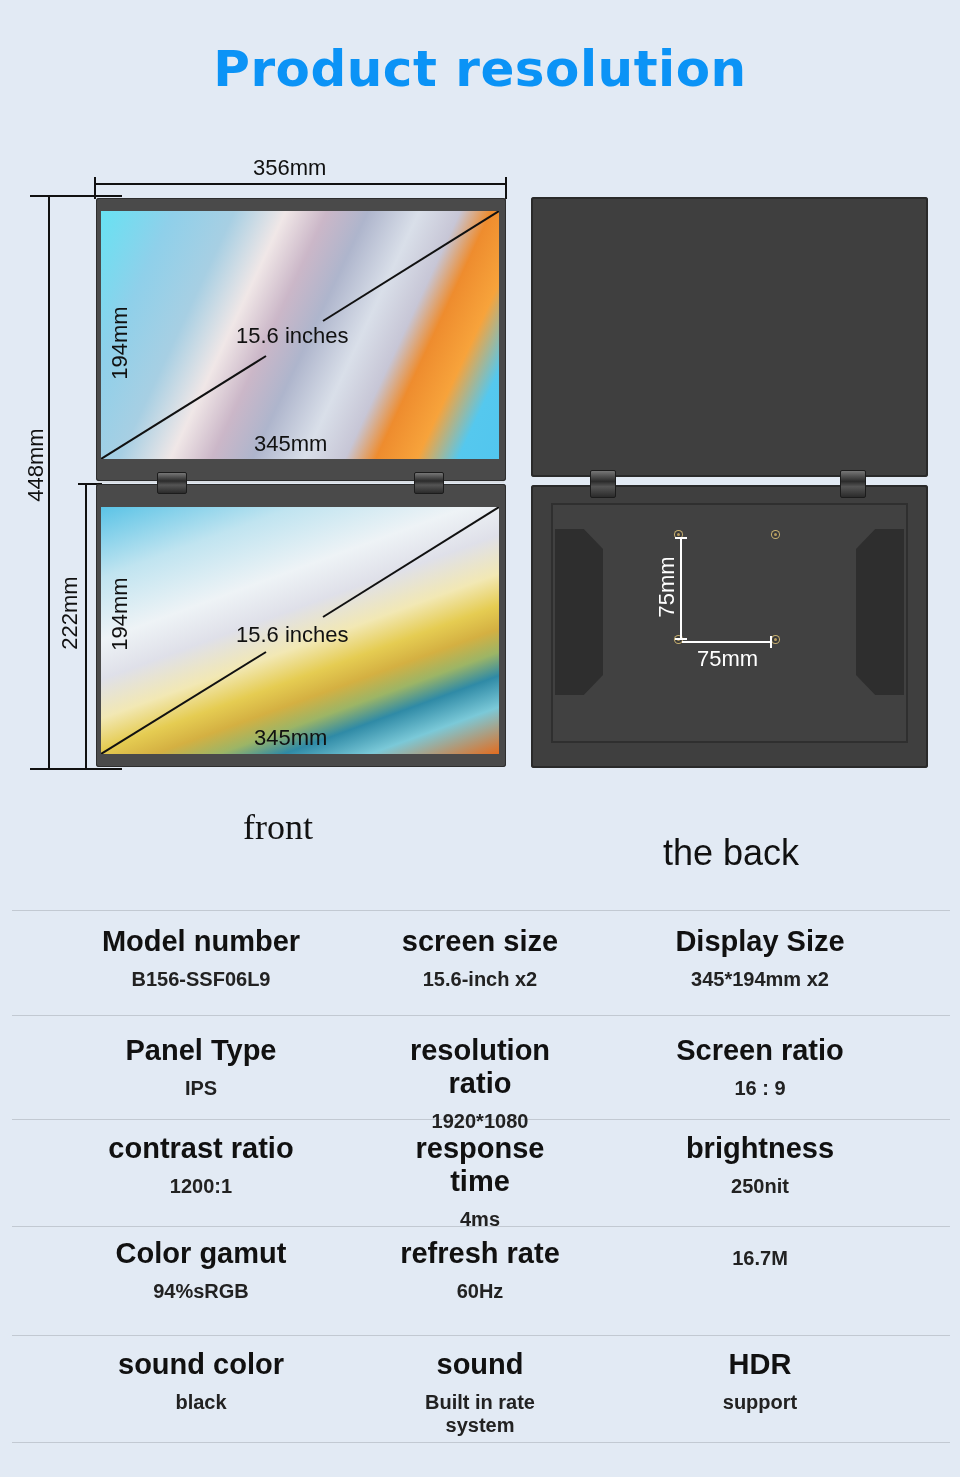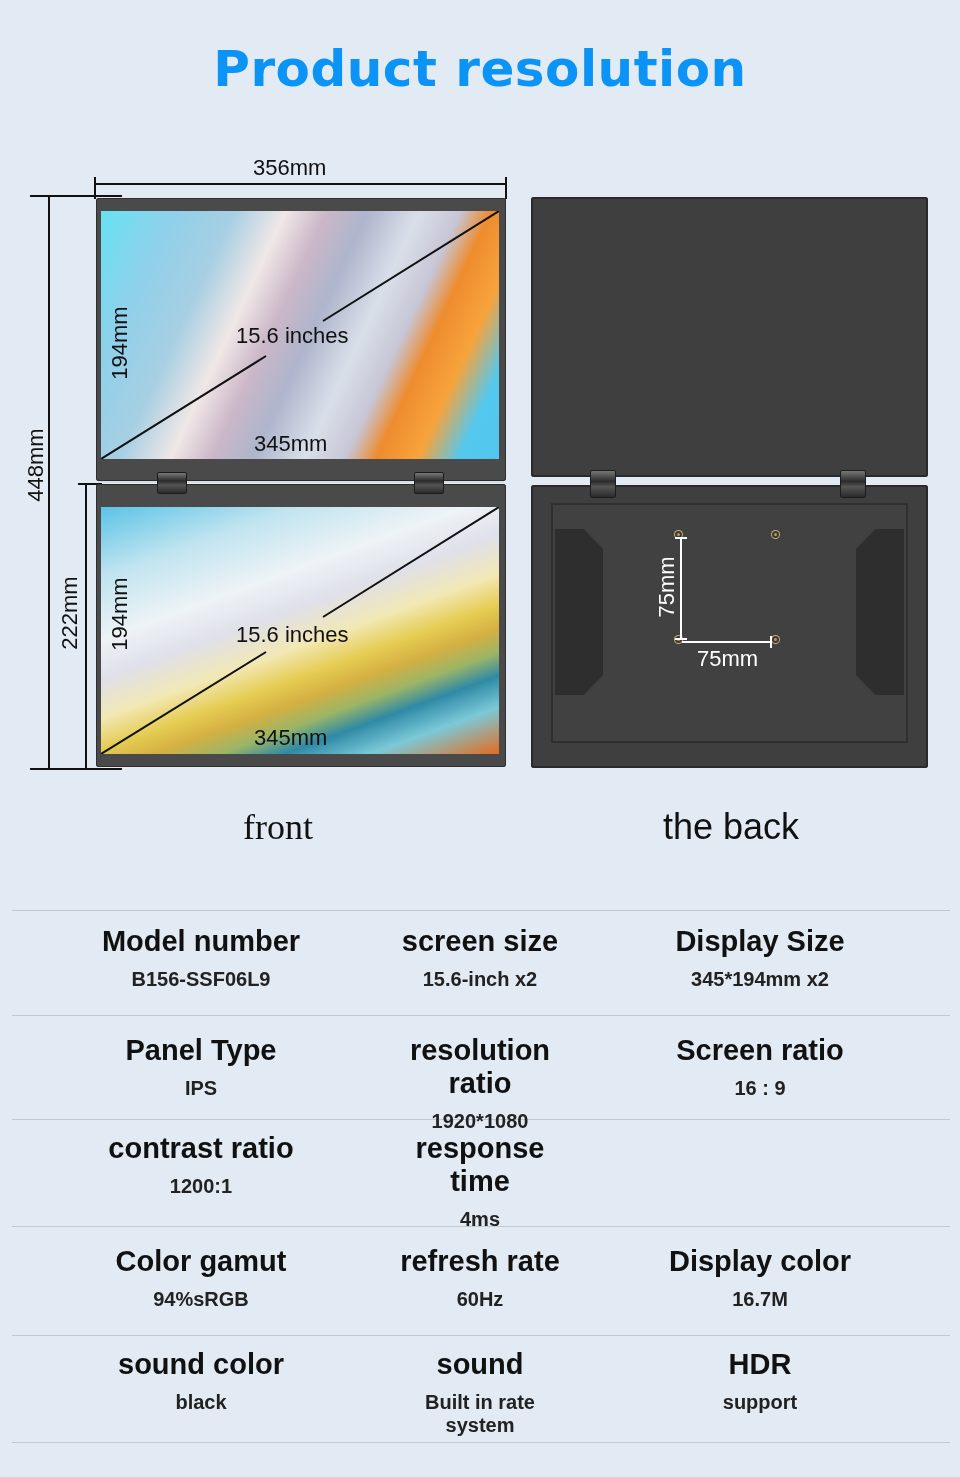--- a/index.html
+++ b/index.html
@@ -133,21 +133,21 @@
     <div class="whline" style="left:151px; top:156px; width:89px; height:2px;"></div>
     <div class="whline" style="left:239px; top:151px; width:2px; height:12px;"></div>
     <div class="whtxt vtxt" style="left:96px; top:89px; width:80px; text-align:center;">75mm</div>
     <div class="whtxt" style="left:166px; top:161px;">75mm</div>
   </div>
   <div class="hinge" style="left:590px; top:470px; width:26px; height:28px;"></div>
   <div class="hinge" style="left:840px; top:470px; width:26px; height:28px;"></div>
 </div>
 
 <div class="caption" style="left:128px;font-family:Liberation Serif, serif;">front</div>
-<div class="caption" style="left:581px;">the back</div>
+<div class="caption" style="left:581px;margin-top:26px;">the back</div>
 
 <div class="specs">
   <div class="row" style="height:105px; padding-top:14px;">
     <div class="cell">
         <span class="lbl">Model number</span>
         <span class="val">B156-SSF06L9</span>
       </div>
     <div class="cell">
         <span class="lbl">screen size</span>
         <span class="val">15.6-inch x2</span>
@@ -173,32 +173,35 @@
   </div>
   <div class="row" style="height:107px; padding-top:12px;">
     <div class="cell">
         <span class="lbl">contrast ratio</span>
         <span class="val">1200:1</span>
       </div>
     <div class="cell">
         <span class="lbl">response time</span>
         <span class="val">4ms</span>
       </div>
-  </div>
-  <div class="row" style="height:109px; padding-top:18px;justify-content:space-between;">
+    <div class="cell">
+        <span class="lbl">brightness</span>
+        <span class="val">250nit</span>
+      </div>
+  </div>
+  <div class="row" style="height:109px; padding-top:10px;justify-content:space-between;">
     <div class="cell">
         <span class="lbl">Color gamut</span>
         <span class="val">94%sRGB</span>
       </div>
     <div class="cell">
         <span class="lbl">refresh rate</span>
         <span class="val">60Hz</span>
       </div>
     <div class="cell">
-        <span class="lbl">Display color</span>
         <span class="val">16.7M</span>
       </div>
   </div>
   <div class="row last" style="height:108px; padding-top:12px;">
     <div class="cell">
         <span class="lbl">sound color</span>
         <span class="val">black</span>
       </div>
     <div class="cell">
         <span class="lbl">sound</span>

